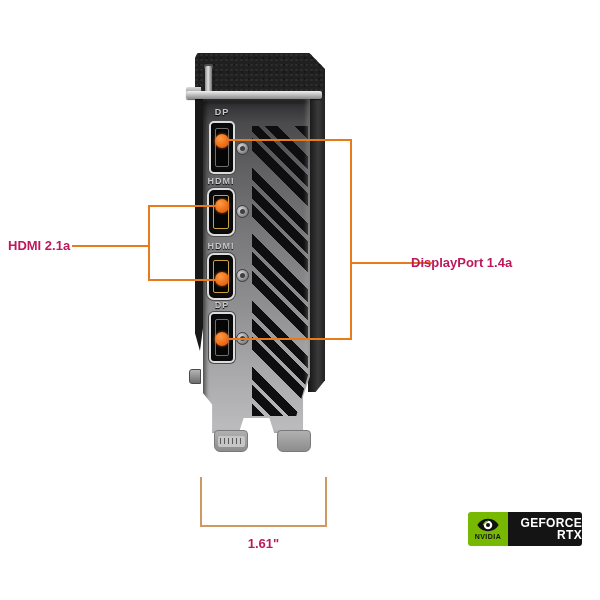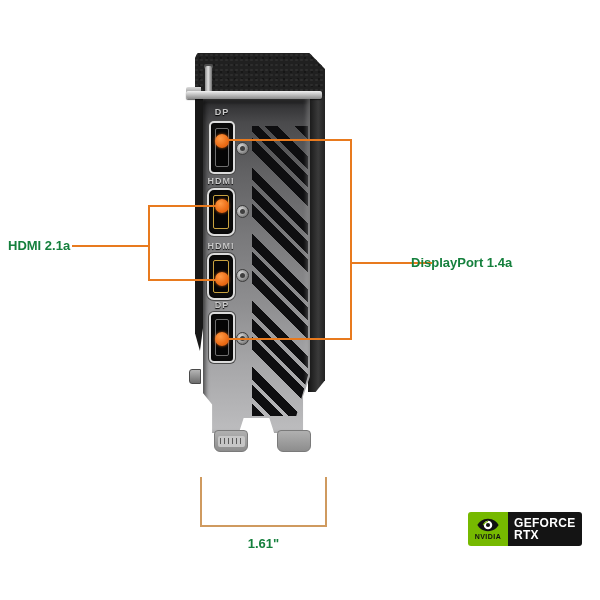--- a/index.html
+++ b/index.html
@@ -78,27 +78,27 @@
     border-radius:50%;background:#3f3f3f;}
 
   .dot{width:14px;height:14px;border-radius:50%;
     background:radial-gradient(circle at 38% 32%,#ff9a45,#ea6a14 62%,#d4570c);
     box-shadow:0 0 3px rgba(234,106,20,.8);}
 
   
   .oline{background:#E87A1E;}
   .dimline{background:#CF9A5F;}
 
-  .label-text{font-size:13px;font-weight:700;color:#15803d;white-space:nowrap;}
+  .label-text{font-size:13px;font-weight:700;color:#be185d;white-space:nowrap;}
 
   
   .dim-text{left:200px;top:536px;width:127px;text-align:center;}
 
   
-  .badge{left:468px;top:512px;width:114px;height:34px;display:flex;border-radius:3px;overflow:hidden;}
+  .badge{left:468px;top:512px;width:114px;height:34px;display:flex;border-radius:3px;overflow:hidden;text-align:right;}
   .badge-green{width:40px;background:#76B900;display:flex;flex-direction:column;
     align-items:center;justify-content:center;gap:1px;}
   .badge-black{flex:1;background:#141414;color:#fff;display:flex;flex-direction:column;
     justify-content:center;padding-left:6px;}
   .badge-brand{font-size:7px;font-weight:700;color:#111;letter-spacing:.5px;}
   .badge-line{font-size:12px;font-weight:700;line-height:12px;letter-spacing:.3px;}
 </style>
 </head>
 <body>
 

